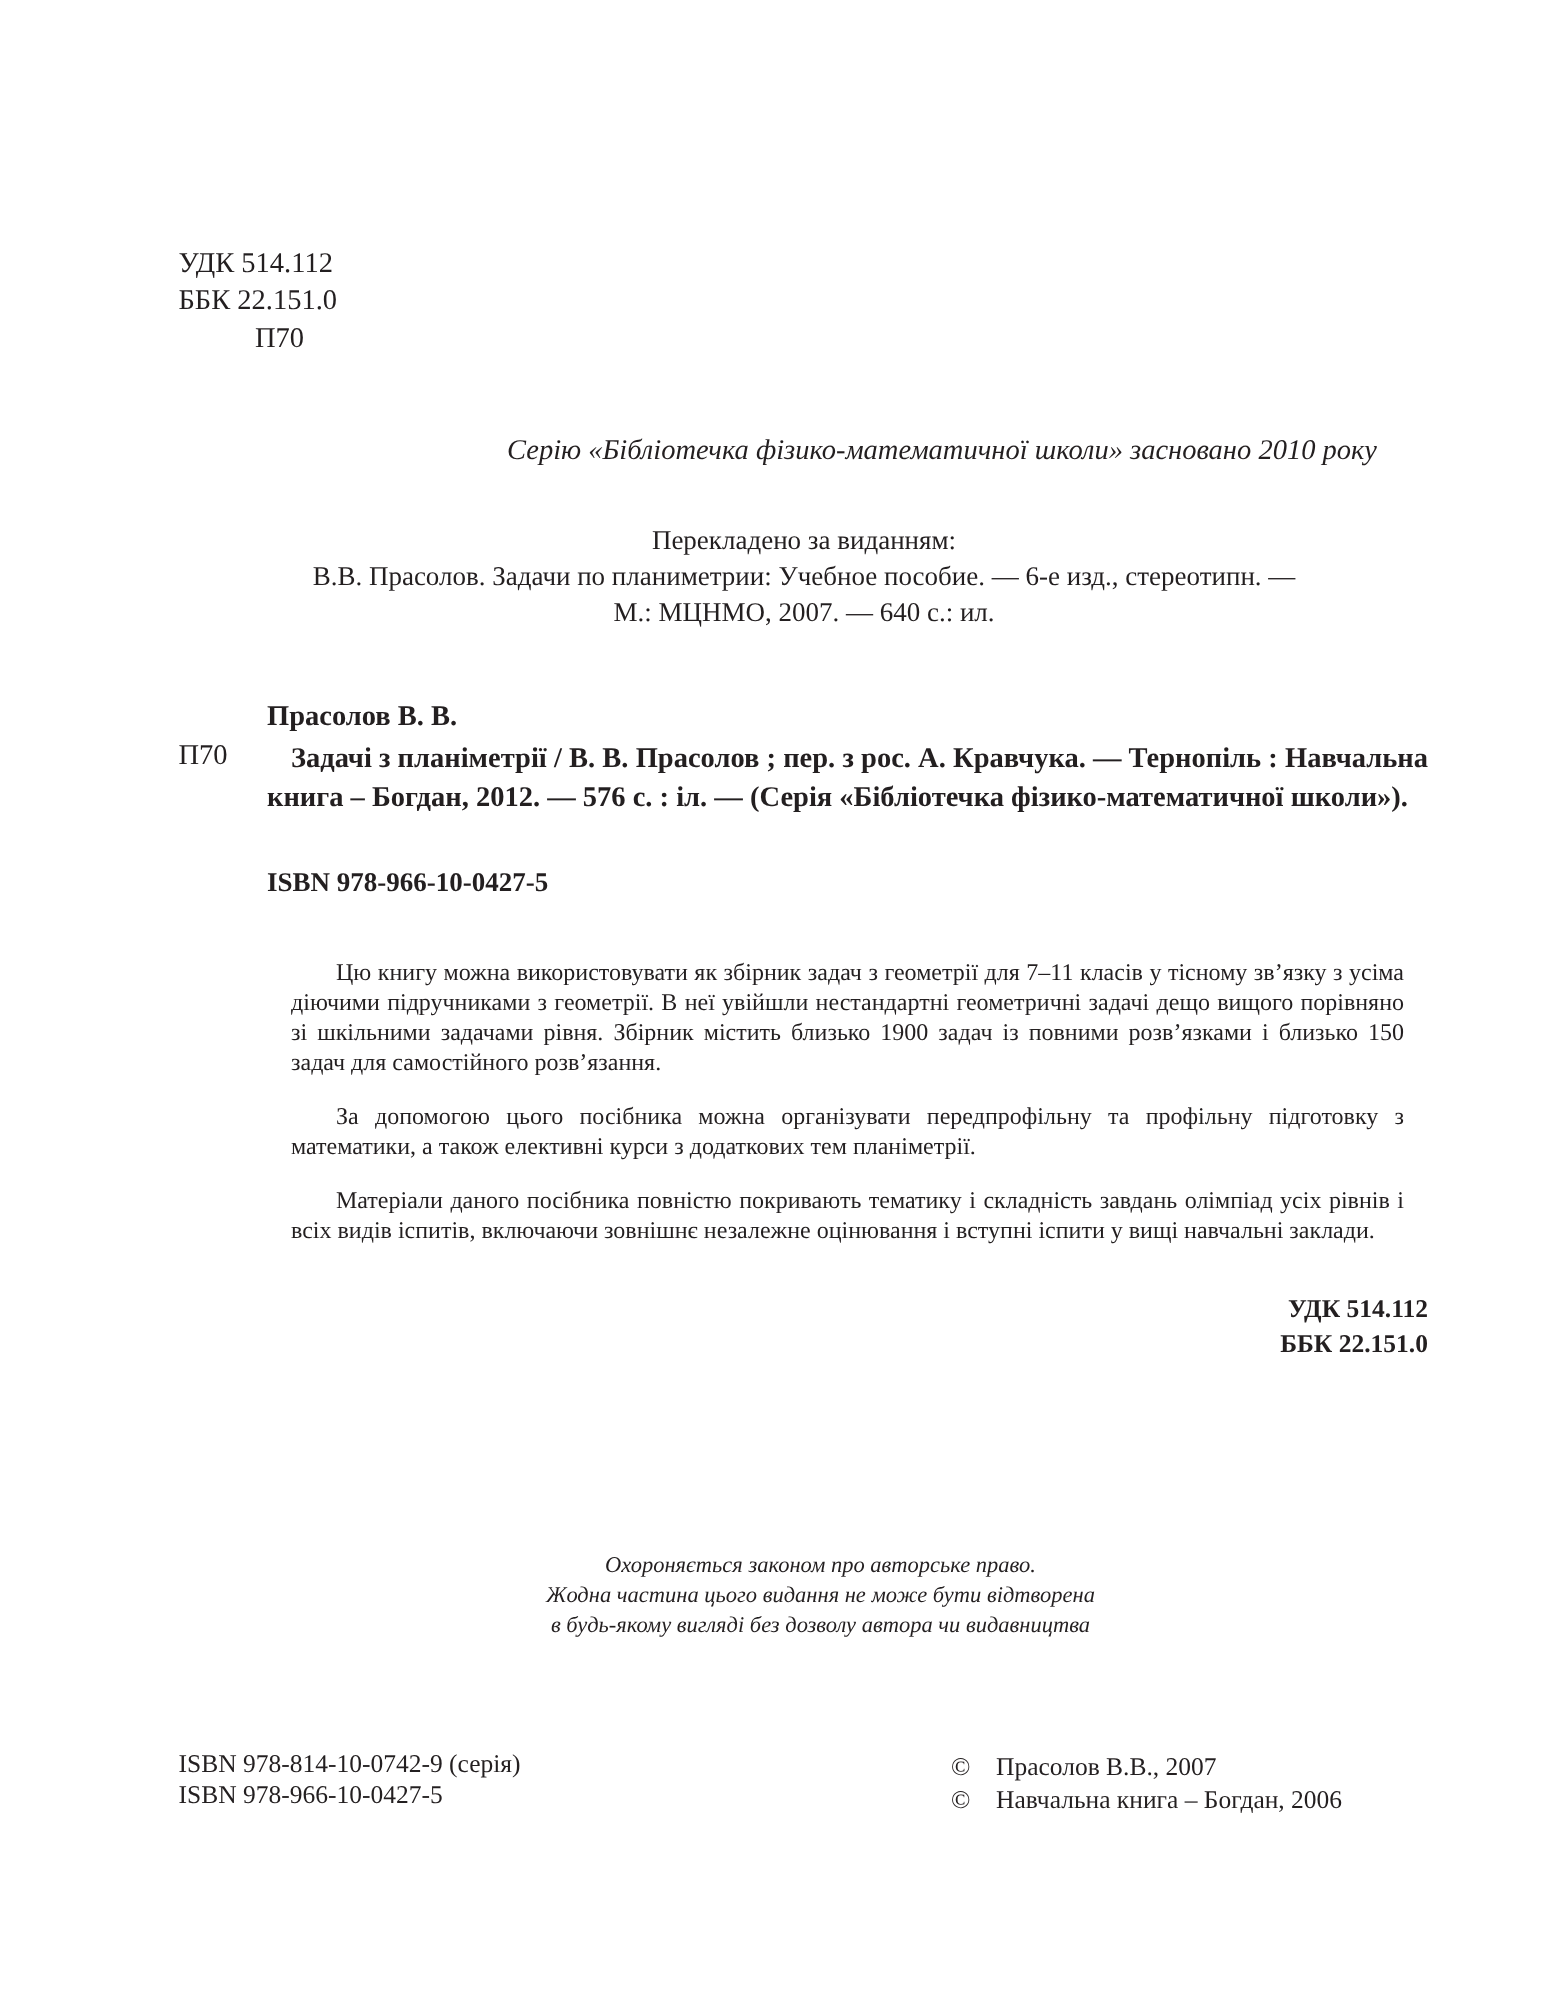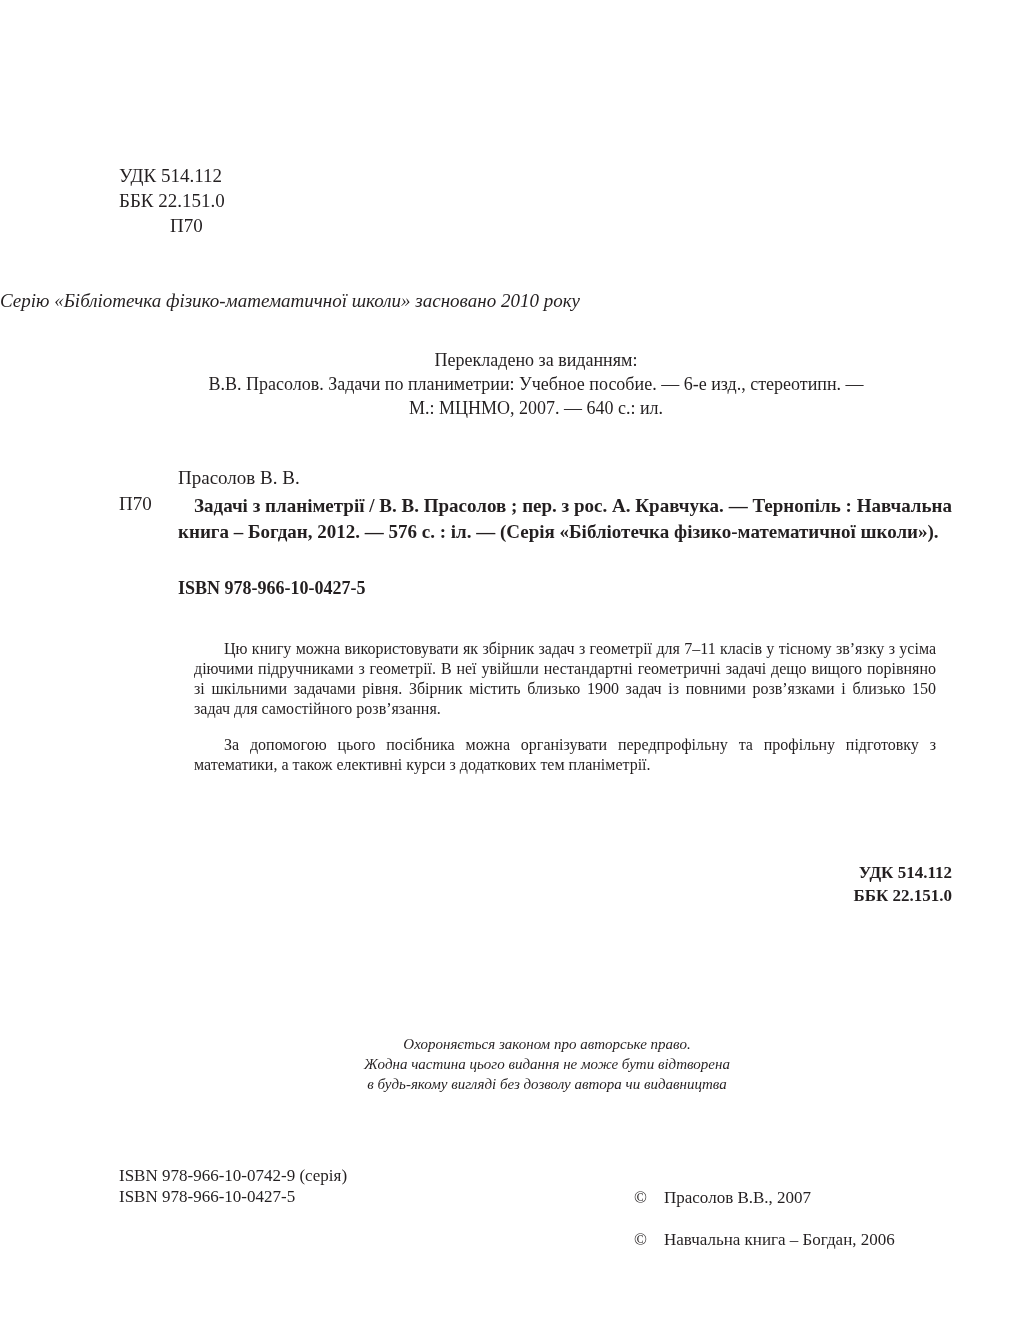--- a/index.html
+++ b/index.html
@@ -2,37 +2,37 @@
 <html><head>
 <meta charset="utf-8">
 <style>
   html, body { margin: 0; padding: 0; background: #ffffff; }
   body { width: 1034px; height: 1329px; position: relative; overflow: hidden; color: #231f20;
          font-family: "Liberation Serif", "DejaVu Serif", serif; }
   .abs { position: absolute; }
   .codes { left: 119px; top: 163px; font-size: 19px; line-height: 25px; }
   .codes div { white-space: nowrap; }
   .codes .p70 { padding-left: 51px; }
-  .series { left: 0; width: 918px; top: 290px; text-align: left; font-style: italic; font-size: 19px; white-space: nowrap; }
+  .series { left: 0; width: 918px; top: 290px; text-align: right; font-style: italic; font-size: 19px; white-space: nowrap; }
   .source { left: 0; width: 1072px; top: 348px; text-align: center; font-size: 18px; line-height: 24px; }
   .source div { white-space: nowrap; }
-  .author { left: 178px; top: 467px; font-weight: normal; font-size: 19px; }
+  .author { left: 178px; top: 467px; font-weight: bold; font-size: 19px; }
   .class-code { left: 119px; top: 493px; font-size: 19px; }
   .biblio { left: 178px; top: 493px; width: 774px; font-size: 19px; line-height: 26px; text-align: justify; text-indent: 16px; font-weight: bold; }
   .isbn-main { left: 178px; top: 578px; font-weight: bold; font-size: 18px; }
   .annotation { left: 178px; top: 623px; width: 774px; font-size: 16px; line-height: 20px; }
   .annotation p { margin: 16px; text-indent: 30px; text-align: justify; }
   .bottom-codes { left: 800px; top: 861px; width: 152px; font-weight: bold; font-size: 17px; line-height: 23px; text-align: right; }
   .bottom-codes div { white-space: nowrap; }
   .notice { left: 0; width: 1094px; top: 1034px; text-align: center; font-style: italic; font-size: 15px; line-height: 20px; }
   .notice div { white-space: nowrap; }
   .isbns { left: 119px; top: 1165px; font-size: 17px; line-height: 21px; }
   .isbns div { white-space: nowrap; }
   .copyrights { left: 634px; top: 1167px; font-size: 17px; line-height: 22px; }
-  .copyrights .row { white-space: nowrap; margin-top: 20px; }
+  .copyrights .row { white-space: nowrap; }
   .copyrights .sym { display: inline-block; width: 30px; }
 </style>
 </head>
 <body>
 
 <div class="abs codes">
   <div>УДК 514.112</div>
   <div>ББК 22.151.0</div>
   <div class="p70">П70</div>
 </div>
@@ -46,35 +46,36 @@
 </div>
 
 <div class="abs author">Прасолов В. В.</div>
 <div class="abs class-code">П70</div>
 <div class="abs biblio">Задачі з планіметрії / В. В. Прасолов ; пер. з рос. А. Кравчука. — Тернопіль : Навчальна книга – Богдан, 2012. — 576 с. : іл. — (Серія «Бібліотечка фізико-математичної школи»).</div>
 <div class="abs isbn-main">ISBN 978-966-10-0427-5</div>
 
 <div class="abs annotation">
   <p>Цю книгу можна використовувати як збірник задач з геометрії для 7–11 класів у тісному зв’язку з усіма діючими підручниками з геометрії. В неї увійшли нестандартні геометричні задачі дещо вищого порівняно зі шкільними задачами рівня. Збірник містить близько 1900 задач із повними розв’язками і близько 150 задач для самостійного розв’язання.</p>
   <p>За допомогою цього посібника можна організувати передпрофільну та профільну підготовку з математики, а також елективні курси з додаткових тем планіметрії.</p>
+  <p>Матеріали даного посібника повністю покривають тематику і складність завдань олімпіад усіх рівнів і всіх видів іспитів, включаючи зовнішнє незалежне оцінювання і вступні іспити у вищі навчальні заклади.</p>
 </div>
 
 <div class="abs bottom-codes">
   <div>УДК 514.112</div>
   <div>ББК 22.151.0</div>
 </div>
 
 <div class="abs notice">
   <div>Охороняється законом про авторське право.</div>
   <div>Жодна частина цього видання не може бути відтворена</div>
   <div>в будь-якому вигляді без дозволу автора чи видавництва</div>
 </div>
 
 <div class="abs isbns">
-  <div>ISBN 978-966-10-0742-9 (серія)</div>
+  <div>ISBN 978-814-10-0742-9 (серія)</div>
   <div>ISBN 978-966-10-0427-5</div>
 </div>
 
 <div class="abs copyrights">
   <div class="row">
     <span class="sym">©</span><span>Прасолов В.В., 2007</span>
   </div>
   <div class="row">
     <span class="sym">©</span><span>Навчальна книга – Богдан, 2006</span>
   </div>

